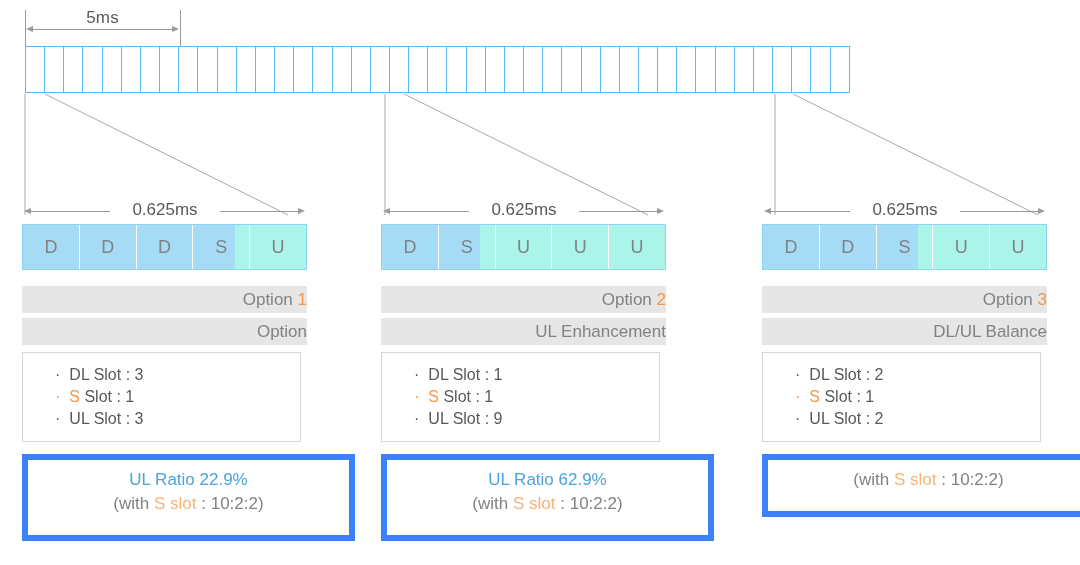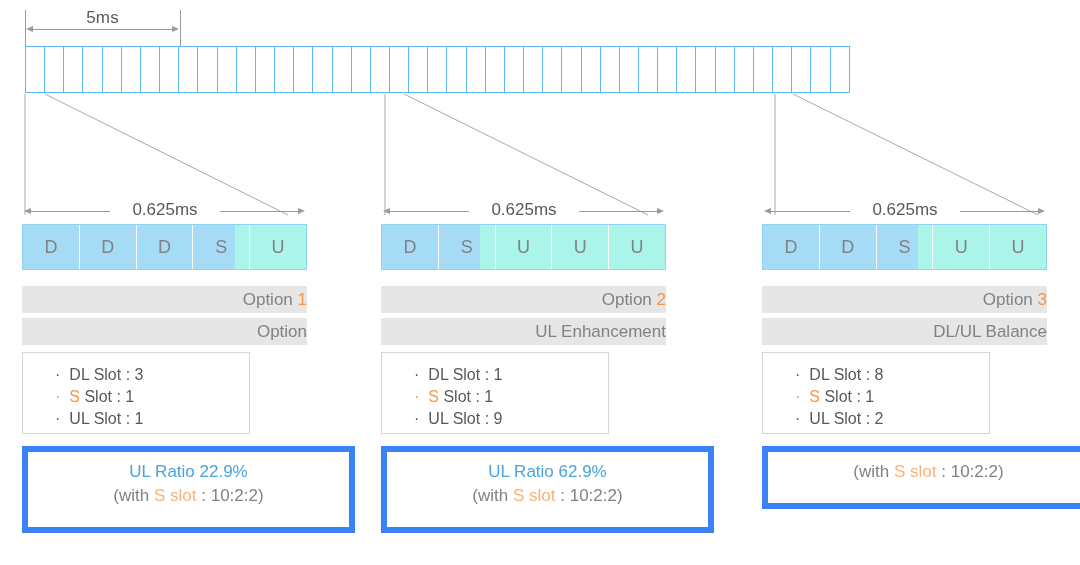--- a/index.html
+++ b/index.html
@@ -131,25 +131,25 @@
     font-size: 17px;
     color: #808285;
     height: 27px;
     line-height: 27px;
   }
   .option-title { margin-top: 16px; }
   .option-sub   { margin-top: 5px; }
   .num-accent { color: #f79646; }
 
   .slot-info {
-    width: 228px;
+    width: 279px;
     margin-top: 7px;
     border: 1px solid #d5d5d5;
     background: #ffffff;
-    padding: 11px 0 3px 32px;
+    padding: 11px 0 11px 32px;
   }
   .info-line {
     font-size: 16px;
     color: #58595b;
     line-height: 22px;
     white-space: nowrap;
   }
   .bullet { color: #58595b; margin-right: 9px; }
   .bullet.accent { color: #f79646; }
   .accent-text { color: #f79646; }
@@ -270,21 +270,21 @@
       </div>
       <div class="slot ul">
         <span>U</span>
       </div>
     </div>
     <div class="option-title"><span>Option </span><span class="num-accent">1</span></div>
     <div class="option-sub">Option</div>
     <div class="slot-info">
       <div class="info-line"><span class="bullet">·</span><span>DL Slot : 3</span></div>
       <div class="info-line"><span class="bullet accent">·</span><span class="accent-text">S</span><span> Slot : 1</span></div>
-      <div class="info-line"><span class="bullet">·</span><span>UL Slot : 1</span></div>
+      <div class="info-line"><span class="bullet">·</span><span>UL Slot : 3</span></div>
     </div>
     <div class="ratio-box">
       <div class="ratio-main">UL Ratio 22.9%</div>
       <div class="ratio-sub"><span>(with </span><span class="accent-text">S slot</span><span> : 10:2:2)</span></div>
     </div>
   </div>
 <div class="option-col" id="col-2">
     <div class="dim-row">
       <div class="arrow-line" style="left:4px; top:21px; width:275px;"></div>
       <div class="arrow-head left" style="left:2px; top:17.5px;"></div>
@@ -342,20 +342,20 @@
       <div class="slot ul">
         <span>U</span>
       </div>
       <div class="slot ul">
         <span>U</span>
       </div>
     </div>
     <div class="option-title"><span>Option </span><span class="num-accent">3</span></div>
     <div class="option-sub">DL/UL Balance</div>
     <div class="slot-info">
-      <div class="info-line"><span class="bullet">·</span><span>DL Slot : 8</span></div>
+      <div class="info-line"><span class="bullet">·</span><span>DL Slot : 2</span></div>
       <div class="info-line"><span class="bullet accent">·</span><span class="accent-text">S</span><span> Slot : 1</span></div>
       <div class="info-line"><span class="bullet">·</span><span>UL Slot : 2</span></div>
     </div>
     <div class="ratio-box">
       <div class="ratio-sub"><span>(with </span><span class="accent-text">S slot</span><span> : 10:2:2)</span></div>
     </div>
   </div>
 
 </body></html>

